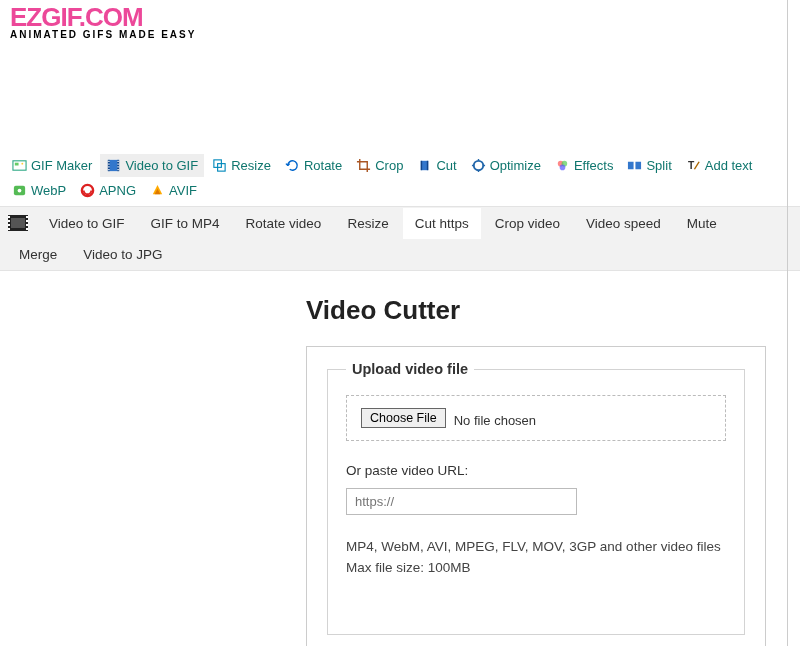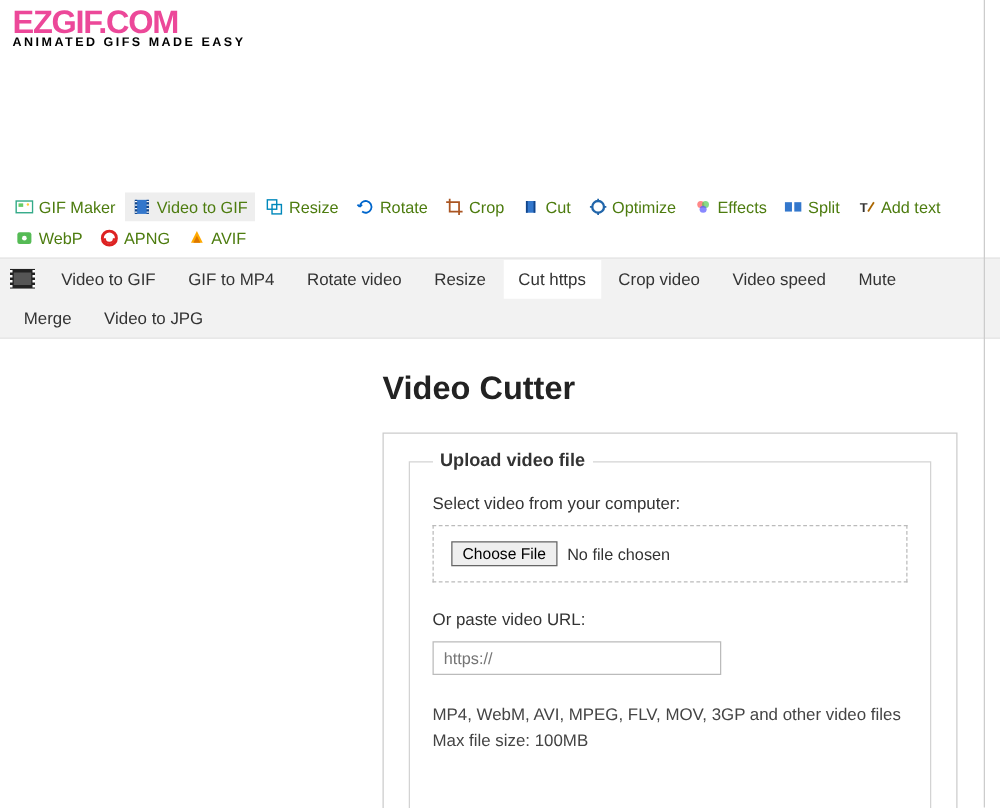--- a/index.html
+++ b/index.html
@@ -3,35 +3,35 @@
 <meta charset="utf-8">
 <style>
 * { box-sizing: border-box; margin: 0; padding: 0; }
 body { font-family: "Segoe UI", Arial, sans-serif; font-size: 14px; color: #333; background: #fff; width: 800px; }
 .vr { position: absolute; top: 0; right: 12px; width: 1px; height: 646px; background: #ccc; }
 .logo { padding: 6px 10px 0 10px; }
 .logo-main { font-family: "Arial Black", Arial, sans-serif; font-weight: 900; font-size: 26px; letter-spacing: -1px; color: #ec4899; line-height: 0.9; }
 .logo-sub { font-family: "Arial Black", Arial, sans-serif; font-weight: 900; font-size: 10px; letter-spacing: 2px; color: #000; }
 .spacer { height: 110px; }
 .topnav { display: flex; flex-wrap: wrap; gap: 2px; padding: 4px 6px; font-size: 13px; }
-.topnav .item { padding: 4px 6px; display: inline-flex; align-items: center; gap: 4px; color: #4d7c0f; cursor: pointer; }
+.topnav .item { padding: 4px 6px; display: inline-flex; align-items: center; gap: 4px; color: #0f766e; cursor: pointer; }
 .topnav .item.active { background: #eee; }
 .ic { width: 15px; height: 15px; display: inline-block; }
 .subnav { background: #f2f2f2; border-top: 1px solid #e3e3e3; border-bottom: 1px solid #e3e3e3; padding: 0 6px; }
 .subnav-row { display: flex; flex-wrap: wrap; align-items: center; }
 .subnav .film { width: 20px; height: 16px; margin: 8px 8px 8px 2px; }
 .subnav .tab { padding: 8px 12px; margin: 0 1px; color: #333; font-size: 13.5px; cursor: pointer; }
 .subnav .tab.active { background: #fff; }
 .main { padding-left: 306px; padding-top: 24px; width: 100%; }
 .h1 { font-size: 26px; font-weight: 700; color: #222; margin-bottom: 20px; }
 .panel { width: 460px; border: 1px solid #ccc; padding: 14px 20px 20px 20px; }
 .fieldset { border: 1px solid #d3d3d3; padding: 18px 18px 20px 18px; margin-bottom: 2px; }
 .fieldset legend { padding: 0 6px; font-size: 14.5px; color: #333; font-weight: 600; }
 .lbl { font-size: 13.5px; color: #333; margin-bottom: 10px; }
-.dropzone { border: 1px dashed #bbb; padding: 12px 14px; margin-bottom: 22px; display: flex; align-items: center; gap: 8px; }
+.dropzone { border: 1px dashed #bbb; padding: 12px 14px; margin-bottom: 22px; display: flex; align-items: flex-end; gap: 8px; }
 .choose-btn { background: #efefef; border: 1px solid #666; font-size: 12.5px; padding: 2px 8px; cursor: pointer; }
 .nofile { font-size: 13px; color: #333; }
 .url-input { width: 231px; border: 1px solid #bbb; padding: 5px 8px; font-size: 13px; color: #888; margin-bottom: 22px; }
 .formats { font-size: 13.5px; color: #444; line-height: 1.5; margin-bottom: 36px; }
 </style>
 </head>
 <body>
 
 <div class="vr"></div>
 
@@ -176,21 +176,20 @@
   </div>
 </div>
 
 <div class="main">
   <h1 class="h1">Video Cutter</h1>
 
   <div class="panel">
     <fieldset class="fieldset">
       <legend>Upload video file</legend>
 
-      <div class="lbl">Select video from your computer:</div>
 
       <div class="dropzone">
         <button class="choose-btn">Choose File</button>
         <span class="nofile">No file chosen</span>
       </div>
 
       <div class="lbl">Or paste video URL:</div>
 
       <input class="url-input" placeholder="https://" style="">
 

